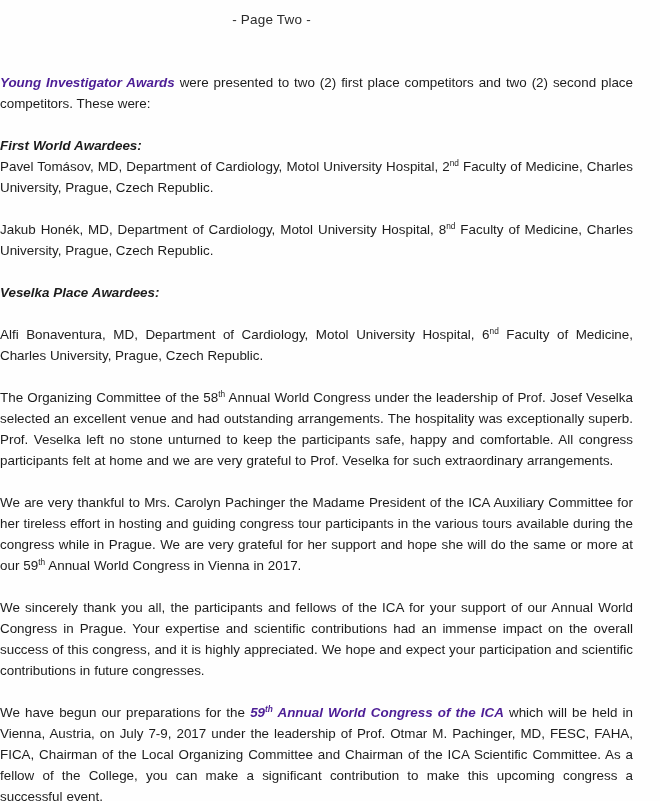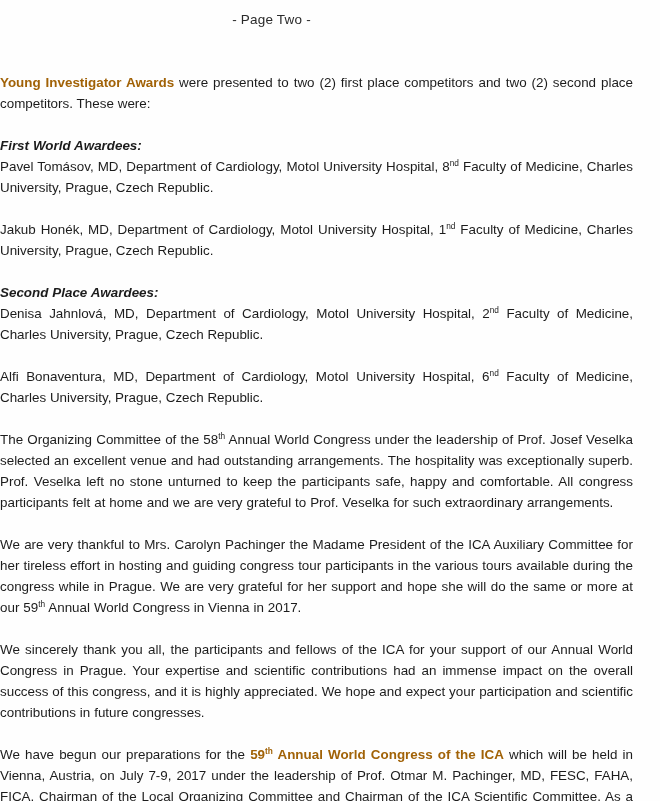--- a/index.html
+++ b/index.html
@@ -45,22 +45,23 @@
     line-height: 21px;
     text-align: justify;
     color: #1c1c1c;
     word-spacing: 0.2px;
   }
 
   .gap-lg { height: 45px; }
   .gap-md { height: 21px; }
 
   .red-bi {
-    color: #a16207;
+    color: #4c1d95;
     font-weight: bold;
+    font-style: italic;
   }
   .blk-bi {
     font-weight: bold;
     font-style: italic;
     color: #121212;
   }
   sup {
     font-size: 0.62em;
     vertical-align: super;
     line-height: 0;
@@ -84,33 +85,31 @@
 
   <div class="gap-lg"></div>
 
   <div class="body-block">
 
     <p class="para"><span class="red-bi">Young Investigator Awards</span><span> were presented to two (2) first place competitors and two (2) second place competitors. These were:</span></p>
 
     <div class="gap-md"></div>
 
     <p class="para blk-bi">First World Awardees:</p>
-    <p class="awardee"><span>Pavel Tomásov, MD, Department of Cardiology, Motol University Hospital, 8</span><sup>nd</sup><span> Faculty of Medicine, Charles</span>
+    <p class="awardee"><span>Pavel Tomásov, MD, Department of Cardiology, Motol University Hospital, 2</span><sup>nd</sup><span> Faculty of Medicine, Charles</span>
       <span class="last-line">University, Prague, Czech Republic.</span></p>
 
     <div class="gap-md"></div>
 
-    <p class="awardee"><span>Jakub Honék, MD, Department of Cardiology, Motol University Hospital, 1</span><sup>nd</sup><span> Faculty of Medicine, Charles</span>
+    <p class="awardee"><span>Jakub Honék, MD, Department of Cardiology, Motol University Hospital, 8</span><sup>nd</sup><span> Faculty of Medicine, Charles</span>
       <span class="last-line">University, Prague, Czech Republic.</span></p>
 
     <div class="gap-md"></div>
 
-    <p class="para blk-bi">Second Place Awardees:</p>
-    <p class="awardee"><span>Denisa Jahnlová, MD, Department of Cardiology, Motol University Hospital, 2</span><sup>nd</sup><span> Faculty of Medicine, Charles</span>
-      <span class="last-line">University, Prague, Czech Republic.</span></p>
+    <p class="para blk-bi">Veselka Place Awardees:</p>
 
     <div class="gap-md"></div>
 
     <p class="awardee"><span>Alfi Bonaventura, MD, Department of Cardiology, Motol University Hospital, 6</span><sup>nd</sup><span> Faculty of Medicine, Charles</span>
       <span class="last-line">University, Prague, Czech Republic.</span></p>
 
     <div class="gap-md"></div>
 
     <p class="para"><span>The Organizing Committee of the 58</span><sup>th</sup><span> Annual World Congress under the leadership of Prof. Josef Veselka selected an excellent venue and had outstanding arrangements. The hospitality was exceptionally superb. Prof. Veselka left no stone unturned to keep the participants safe, happy and comfortable. All congress participants felt at home and we are very grateful to Prof. Veselka for such extraordinary arrangements.</span></p>
 

